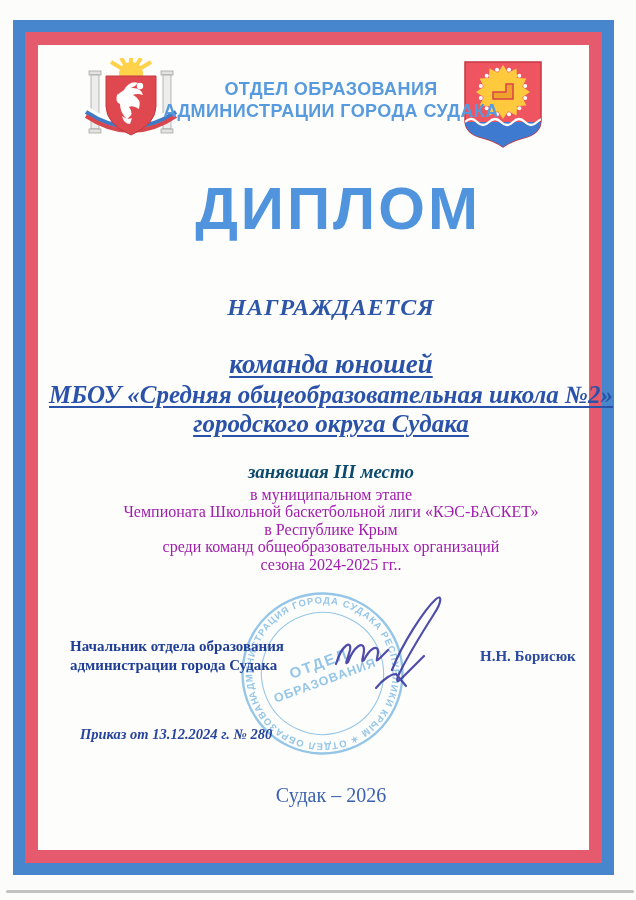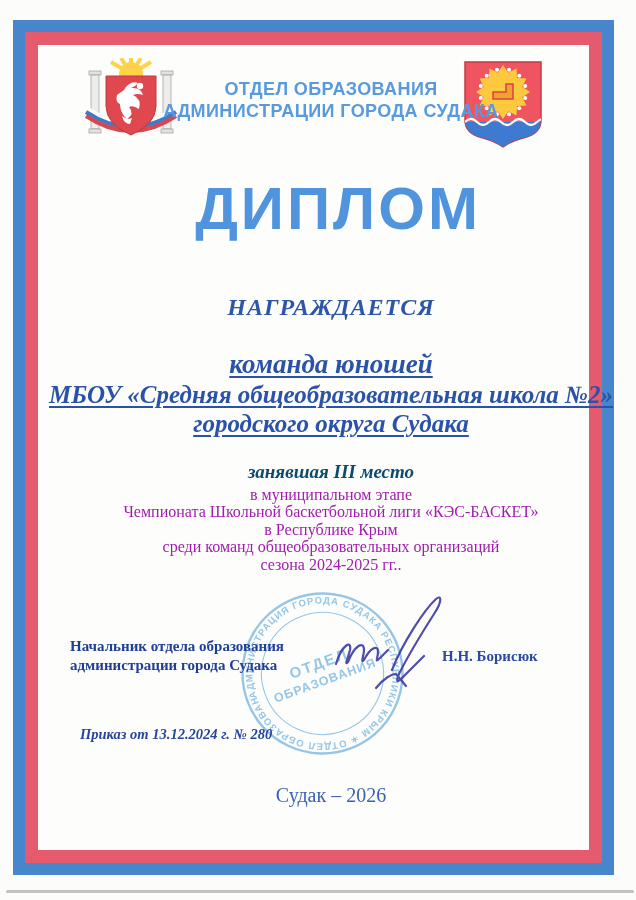--- a/index.html
+++ b/index.html
@@ -29,21 +29,21 @@
   }
   .recipient{top:349px;color:#2a52a8;font-weight:bold;font-style:italic;}
   .recipient .r1{font-size:27px;line-height:31px;}
   .recipient .r2,.recipient .r3{font-size:25px;line-height:29px;}
   .recipient span{text-decoration:underline;text-underline-offset:3px;text-decoration-thickness:2px;}
   .placement{top:461px;font-weight:bold;font-style:italic;font-size:19px;color:#0c4a6e;}
   .details{top:486px;font-size:16px;line-height:17.4px;color:#a21caf;}
   .position-title{
     left:70px;top:637px;font-weight:bold;font-size:15px;line-height:19px;color:#1e3e97;
   }
-  .signer-name{left:442px;top:648px;font-weight:bold;font-size:15px;color:#2b4aa0;}
+  .signer-name{left:480px;top:648px;font-weight:bold;font-size:15px;color:#2b4aa0;}
   .order-line{left:80px;top:726px;font-weight:bold;font-style:italic;font-size:14.5px;color:#27449c;}
   .footer-line{top:784px;font-size:20px;color:#3a62b0;}
   .stamp{left:235px;top:586px;width:175px;height:175px;transform:rotate(-20deg);opacity:.92;}
   .signature{left:318px;top:582px;}
   .bottom-shadow{left:6px;right:2px;bottom:7px;height:3px;background:#b3b3b1;border-radius:2px;opacity:.8;}
 </style>
 </head>
 <body>
 
 <div class="page">

